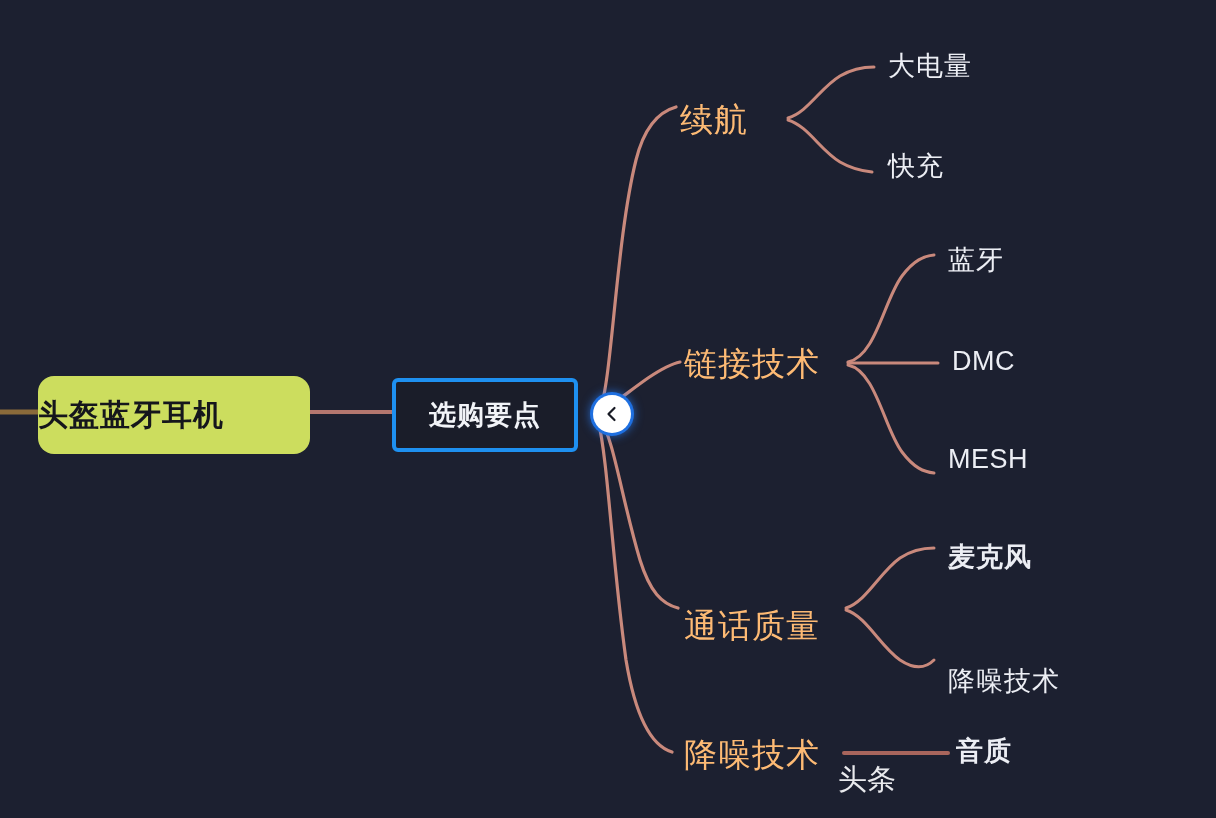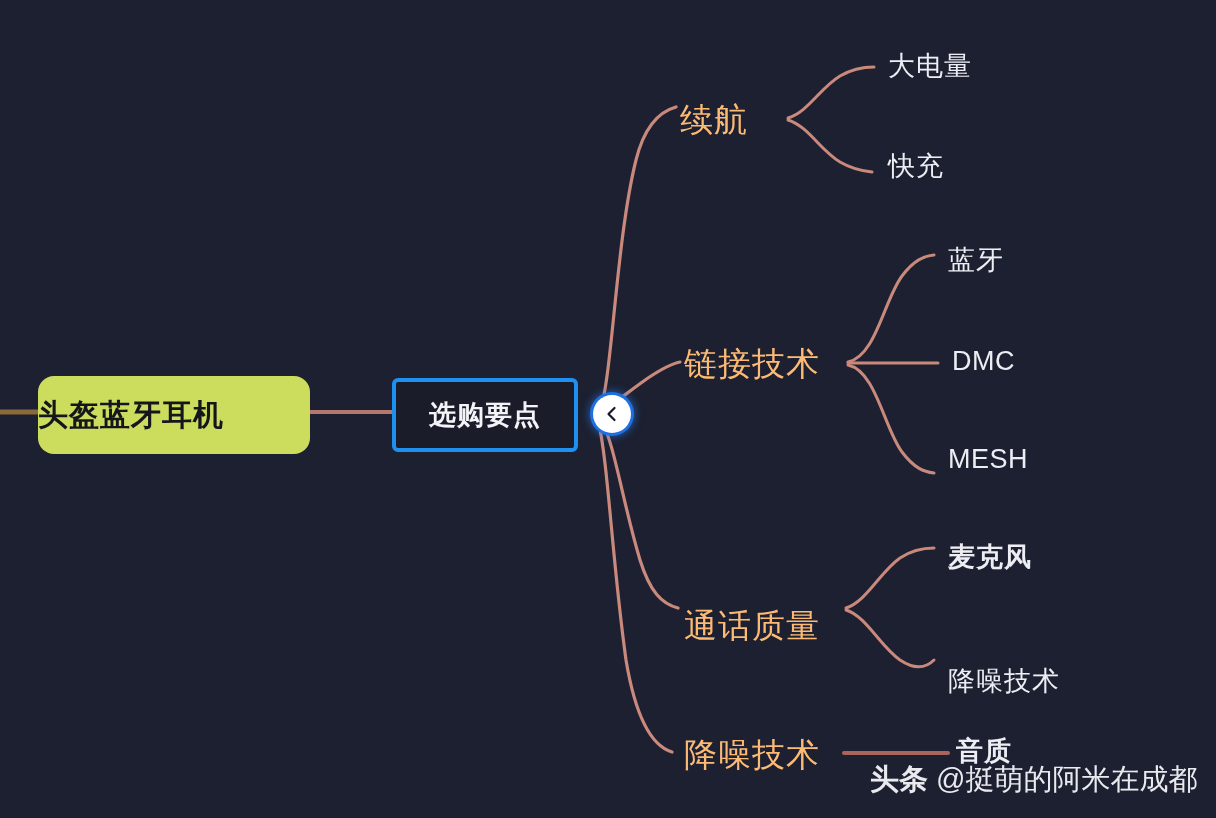--- a/index.html
+++ b/index.html
@@ -103,23 +103,22 @@
     top: 760px;
     display: flex;
     align-items: baseline;
     gap: 8px;
     color: #f4f5f8;
     opacity: 0.95;
     pointer-events: none;
   }
   .wm-brand {
     font-size: 29px;
-    font-weight: 700;
+    font-weight: 400;
     letter-spacing: 0px;
-    margin-left: 32px;
   }
   .wm-handle {
     font-size: 29px;
     font-weight: 400;
     letter-spacing: 0px;
   }
 </style>
 </head>
 <body>
 
@@ -199,16 +198,15 @@
   <div class="node leaf-label" style="left:948px; top:668px;">
     <span>降噪技术</span>
   </div>
 
   <div class="node leaf-label" style="left:956px; top:738px;font-weight:bold;">
     <span>音质</span>
   </div>
 
   <div class="watermark">
     <span class="wm-brand">头条</span>
-    <span class="wm-handle">@挺萌的阿米在成都</span>
   </div>
 
 </div>
 
 </body></html>

